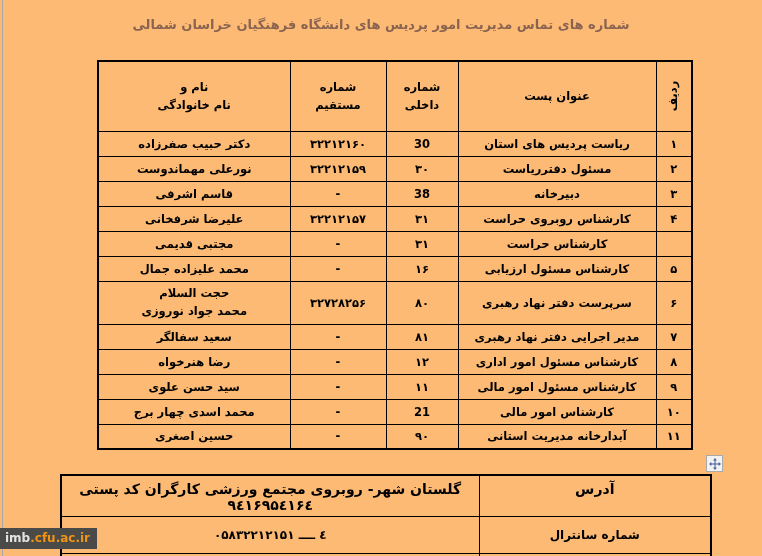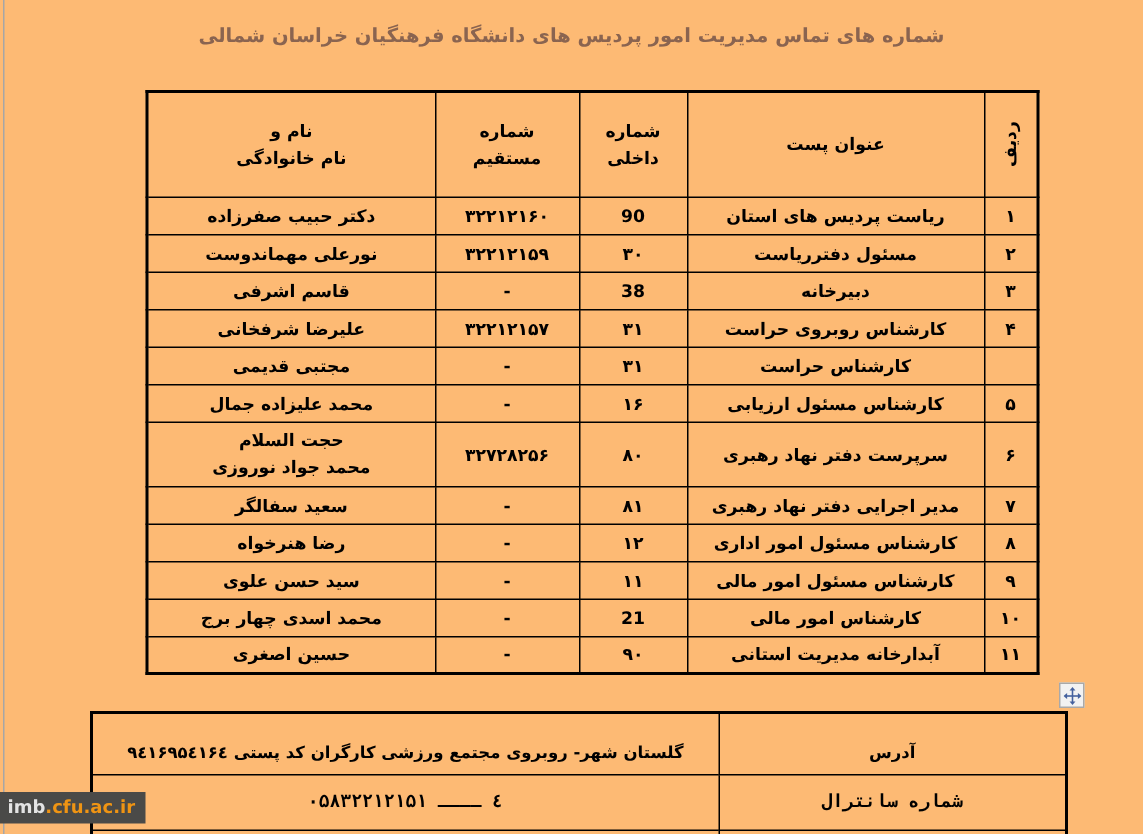--- a/index.html
+++ b/index.html
@@ -40,23 +40,23 @@
   table.footer-table {
     position:absolute; left:60px; top:474px; width:650px;
     border-collapse:collapse; table-layout:fixed;
     border:2px solid #000; direction:rtl;
   }
   .footer-table td {
     border:1px solid #000; font-weight:bold; font-size:12px; color:#000;
     text-align:center; padding:0 4px; overflow:hidden;
   }
   .footer-table tr.row-address { height:41px; }
-  .footer-table tr.row-address td { vertical-align:top; padding-top:19px; font-size:11px; }
+  .footer-table tr.row-address td { vertical-align:top; padding-top:5px; font-size:14px; }
   .footer-table tr.row-centrale { height:37px; }
-  .footer-table tr.row-centrale td { vertical-align:middle;font-family:Liberation Mono, monospace; }
+  .footer-table tr.row-centrale td { vertical-align:middle; }
   .footer-table tr.row-clipped { height:24px; }
 
   
   .move-handle {
     position:absolute; left:706px; top:455px; width:17px; height:17px;
     background:#f2f2f2; border:1px solid #a9a9a9;
     display:flex; align-items:center; justify-content:center; cursor:move;
   }
   .move-handle svg { width:12px; height:12px; display:block; }
 
@@ -103,21 +103,21 @@
         <th class="hdr-two-line">
           <div>نام و</div>
           <div>نام خانوادگی</div>
         </th>
       </tr>
     </thead>
     <tbody id="contacts-tbody">
         <tr>
           <td>۱</td>
           <td>ریاست پردیس های استان</td>
-          <td>90</td>
+          <td>30</td>
           <td>۳۲۲۱۲۱۶۰</td>
           <td>دکتر حبیب  صفرزاده</td>
         </tr>
         <tr>
           <td>۲</td>
           <td>مسئول دفترریاست</td>
           <td>۳۰</td>
           <td>۳۲۲۱۲۱۵۹</td>
           <td>نورعلی مهماندوست</td>
         </tr>

